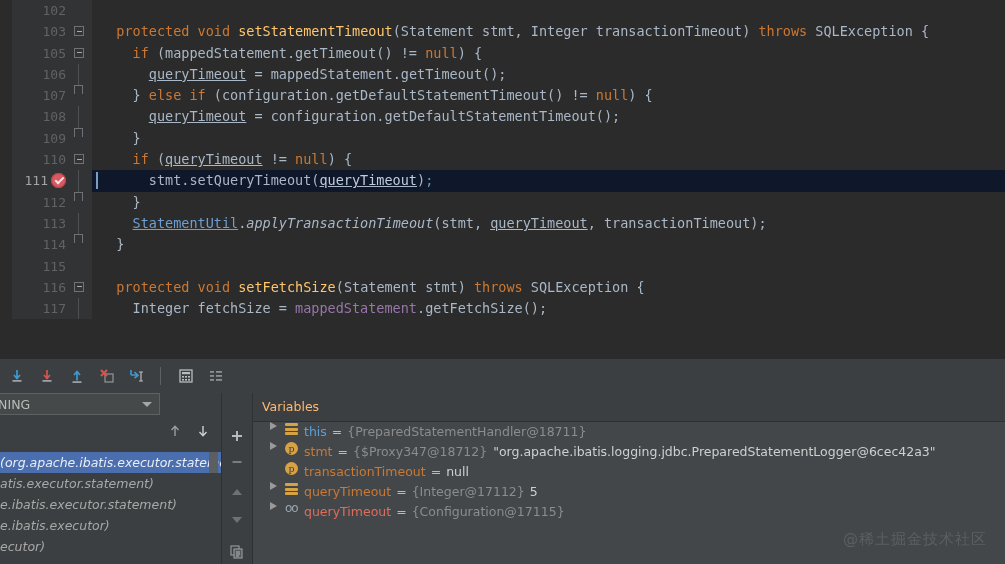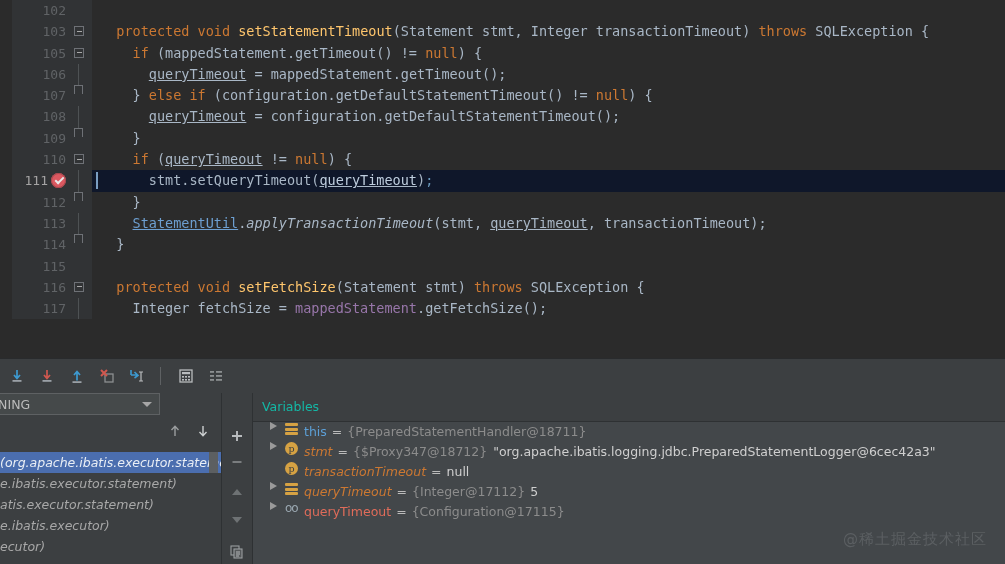--- a/index.html
+++ b/index.html
@@ -183,21 +183,21 @@
     width: 22px; height: 22px; margin: 2px auto 0 auto;
     display: flex; align-items: center; justify-content: center;
     position: relative;
   }
 
   .vars-pane {
     flex: 1 1 auto; position: relative; background: #3c3f41;
   }
   .vars-title {
     height: 28px; line-height: 28px;
-    color: #14b8a6; font-size: 12.5px;
+    color: #fdba74; font-size: 12.5px;
     padding-left: 9px;
     border-bottom: 1px solid #2e3133;
   }
   .vars-body {
     position: relative;
     background: #43474a;
     height: 143px;
     overflow: hidden;
     font-size: 12.5px;
   }
@@ -224,21 +224,21 @@
   .ico-lines span { top: 5.5px; display:block; }
   .ico-lines::after { top: 10px; }
   .ico-p {
     width: 13px; height: 13px; border-radius: 50%;
     background: #d6a243; color: #3c3f41;
     font-size: 9.5px; line-height: 13px; text-align: center;
     font-family: "DejaVu Serif", serif;
   }
   .ico-oo { color: #9aa7b0; font-size: 12px; letter-spacing: -1px; line-height: 13px; }
   .vname-blue { color: #5c9fd6; }
-  .vname-red  { color: #cc7832; font-style: italic; }
+  .vname-red  { color: #cc7832; }
   .vname-red2 { color: #e06c5a; }
   .veq  { color: #bbbbbb; margin: 0 5px; }
   .vtype { color: #8c8c8c; }
   .vstr { color: #cfcfcf; }
   .vnum { color: #cfcfcf; margin-left: 5px; }
 
   .watermark {
     position: absolute; right: 18px; bottom: 15px;
     color: #5b5f62; font-size: 15px;
     font-family: "DejaVu Sans", sans-serif;
@@ -340,22 +340,22 @@
           </svg>
         </span>
         <span title="Down">
           <svg width="14" height="16" viewBox="0 0 14 16">
             <path d="M7 3 L7 12 M3.5 9 L7 12.7 L10.5 9" stroke="#cdd0d1" stroke-width="1.4" fill="none"></path>
           </svg>
         </span>
       </div>
       <div class="frames-list" id="frames-list">
           <div class="frame-row sel">(org.apache.ibatis.executor.statement)</div>
+          <div class="frame-row">atis.executor.statement)</div>
           <div class="frame-row">e.ibatis.executor.statement)</div>
-          <div class="frame-row">atis.executor.statement)</div>
           <div class="frame-row">e.ibatis.executor)</div>
           <div class="frame-row">ecutor)</div>
         </div>
       <div class="frame-scroll"></div>
       <div class="frames-divider"></div>
     </div>
 
     <div class="vtoolbar">
       <div class="vbtn" style="margin-top:32px" title="New Watch">
         <svg width="16" height="16" viewBox="0 0 16 16">

